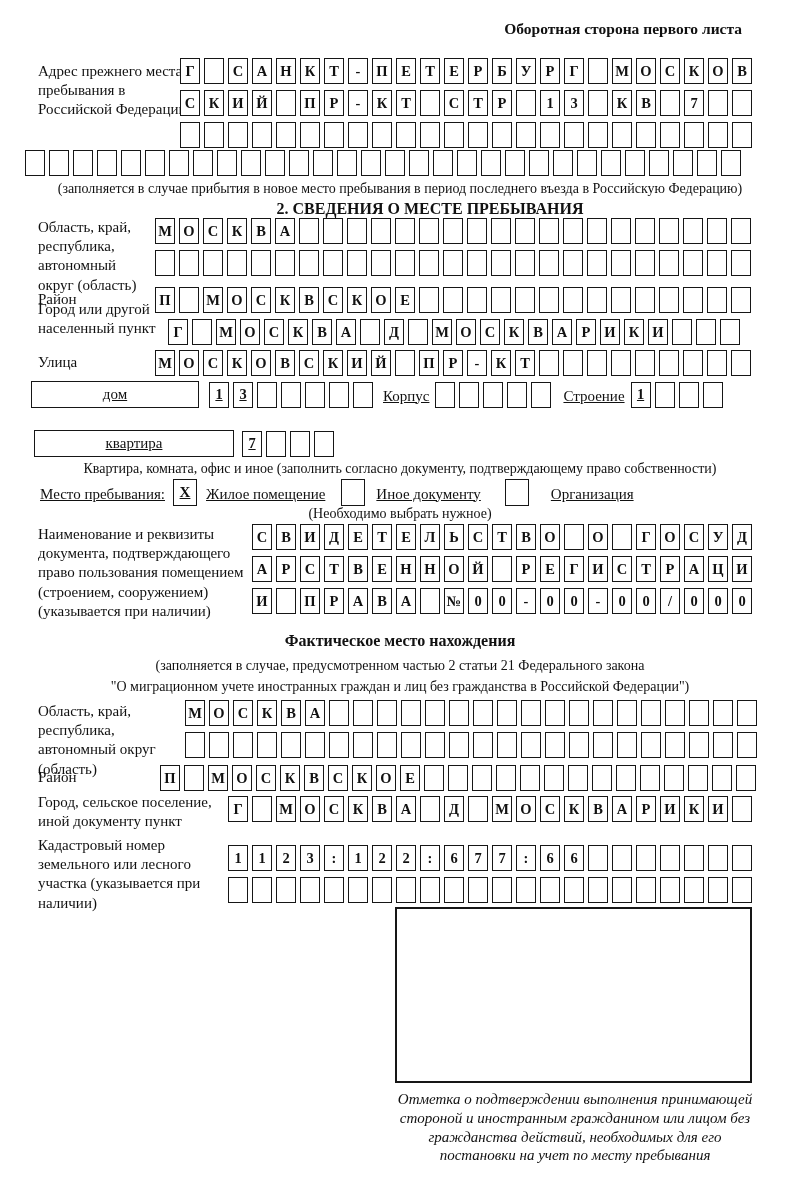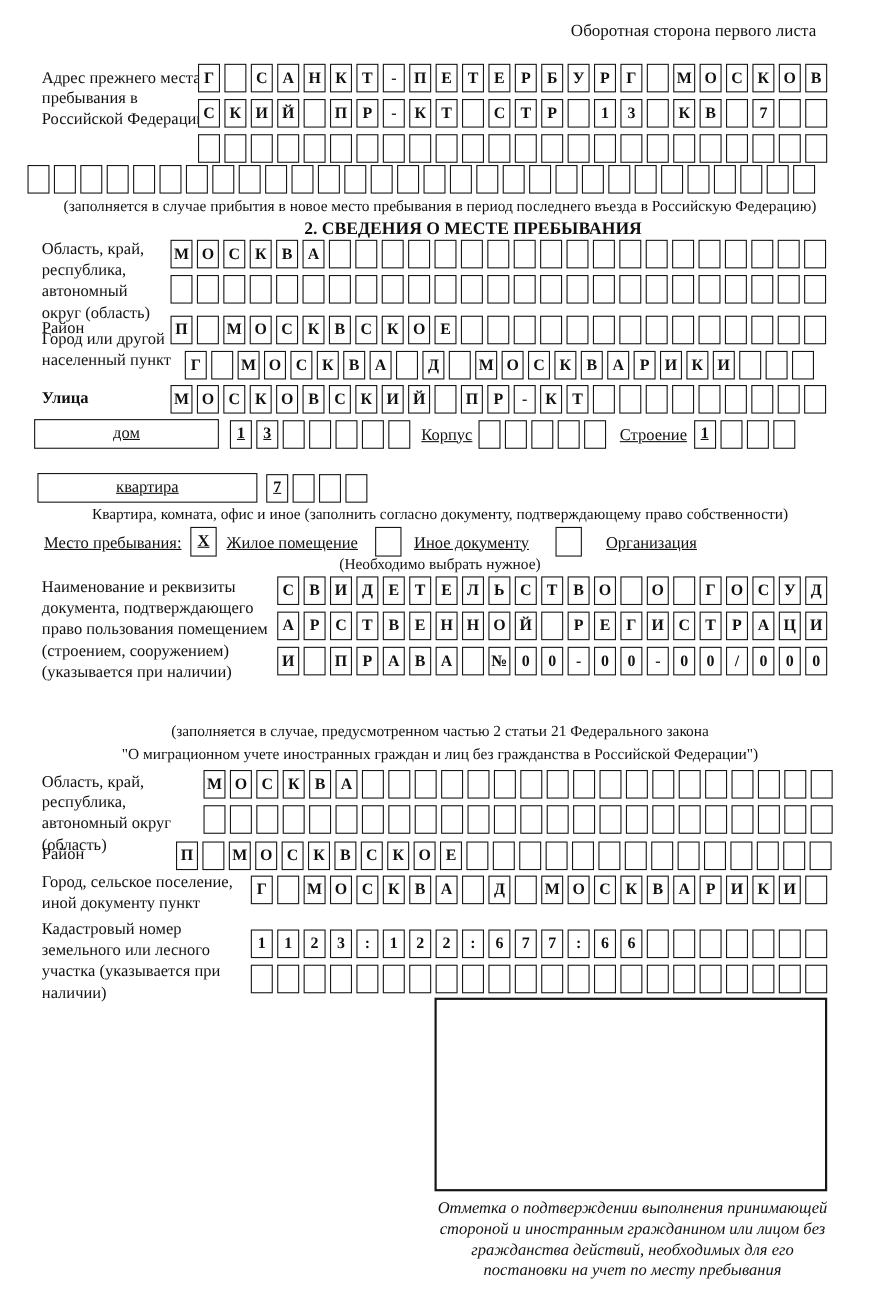--- a/index.html
+++ b/index.html
@@ -29,21 +29,21 @@
   .rowflex{display:flex;align-items:center;text-decoration:underline;}
   .inline-lbl{font-size:15px;white-space:nowrap;padding-top:3px;}
   #stampbox{box-sizing:border-box;border:2px solid #161616;background:#fff;}
   #stampcap{font-size:15px;text-align:center;line-height:1.25;}
 </style>
 </head>
 <body>
 
 <div id="page">
 
-  <div class="abs" style="top:20px;right:58px;font-size:15.5px;font-weight:normal;">Оборотная сторона первого листа</div>
+  <div class="abs" style="top:20px;right:58px;font-size:15.5px;font-weight:bold;">Оборотная сторона первого листа</div>
 
   <div class="abs lbl" style="top:62px;left:38px;width:150px;">Адрес прежнего места пребывания в Российской Федерации</div>
   <div class="abs cellcol" style="top:58px;left:180px;">
     <div class="cellrow">
         <span class="cell">Г</span>
         <span class="cell"></span>
         <span class="cell">С</span>
         <span class="cell">А</span>
         <span class="cell">Н</span>
         <span class="cell">К</span>
@@ -263,21 +263,21 @@
       <span class="cell">А</span>
       <span class="cell">Р</span>
       <span class="cell">И</span>
       <span class="cell">К</span>
       <span class="cell">И</span>
       <span class="cell"></span>
       <span class="cell"></span>
       <span class="cell"></span>
     </div>
 
-  <div class="abs lbl" style="top:353px;left:38px;width:114px;font-weight:bold;">Улица</div>
+  <div class="abs lbl" style="top:353px;left:38px;width:114px;">Улица</div>
   <div class="abs cellrow" style="top:350px;left:155px;">
       <span class="cell">М</span>
       <span class="cell">О</span>
       <span class="cell">С</span>
       <span class="cell">К</span>
       <span class="cell">О</span>
       <span class="cell">В</span>
       <span class="cell">С</span>
       <span class="cell">К</span>
       <span class="cell">И</span>
@@ -427,20 +427,21 @@
         <span class="cell">-</span>
         <span class="cell">0</span>
         <span class="cell">0</span>
         <span class="cell">/</span>
         <span class="cell">0</span>
         <span class="cell">0</span>
         <span class="cell">0</span>
       </div>
   </div>
 
+  <div class="abs h-bold" style="top:632px;left:0;">Фактическое место нахождения</div>
   <div class="abs note" style="top:658px;left:0;">(заполняется в случае, предусмотренном частью 2 статьи 21 Федерального закона</div>
   <div class="abs note" style="top:679px;left:0;">"О миграционном учете иностранных граждан и лиц без гражданства в Российской Федерации")</div>
 
   <div class="abs lbl" style="top:702px;left:38px;width:144px;">Область, край, республика, автономный округ (область)</div>
   <div class="abs cellcol" style="top:700px;left:185px;">
     <div class="cellrow">
         <span class="cell">М</span>
         <span class="cell">О</span>
         <span class="cell">С</span>
         <span class="cell">К</span>

